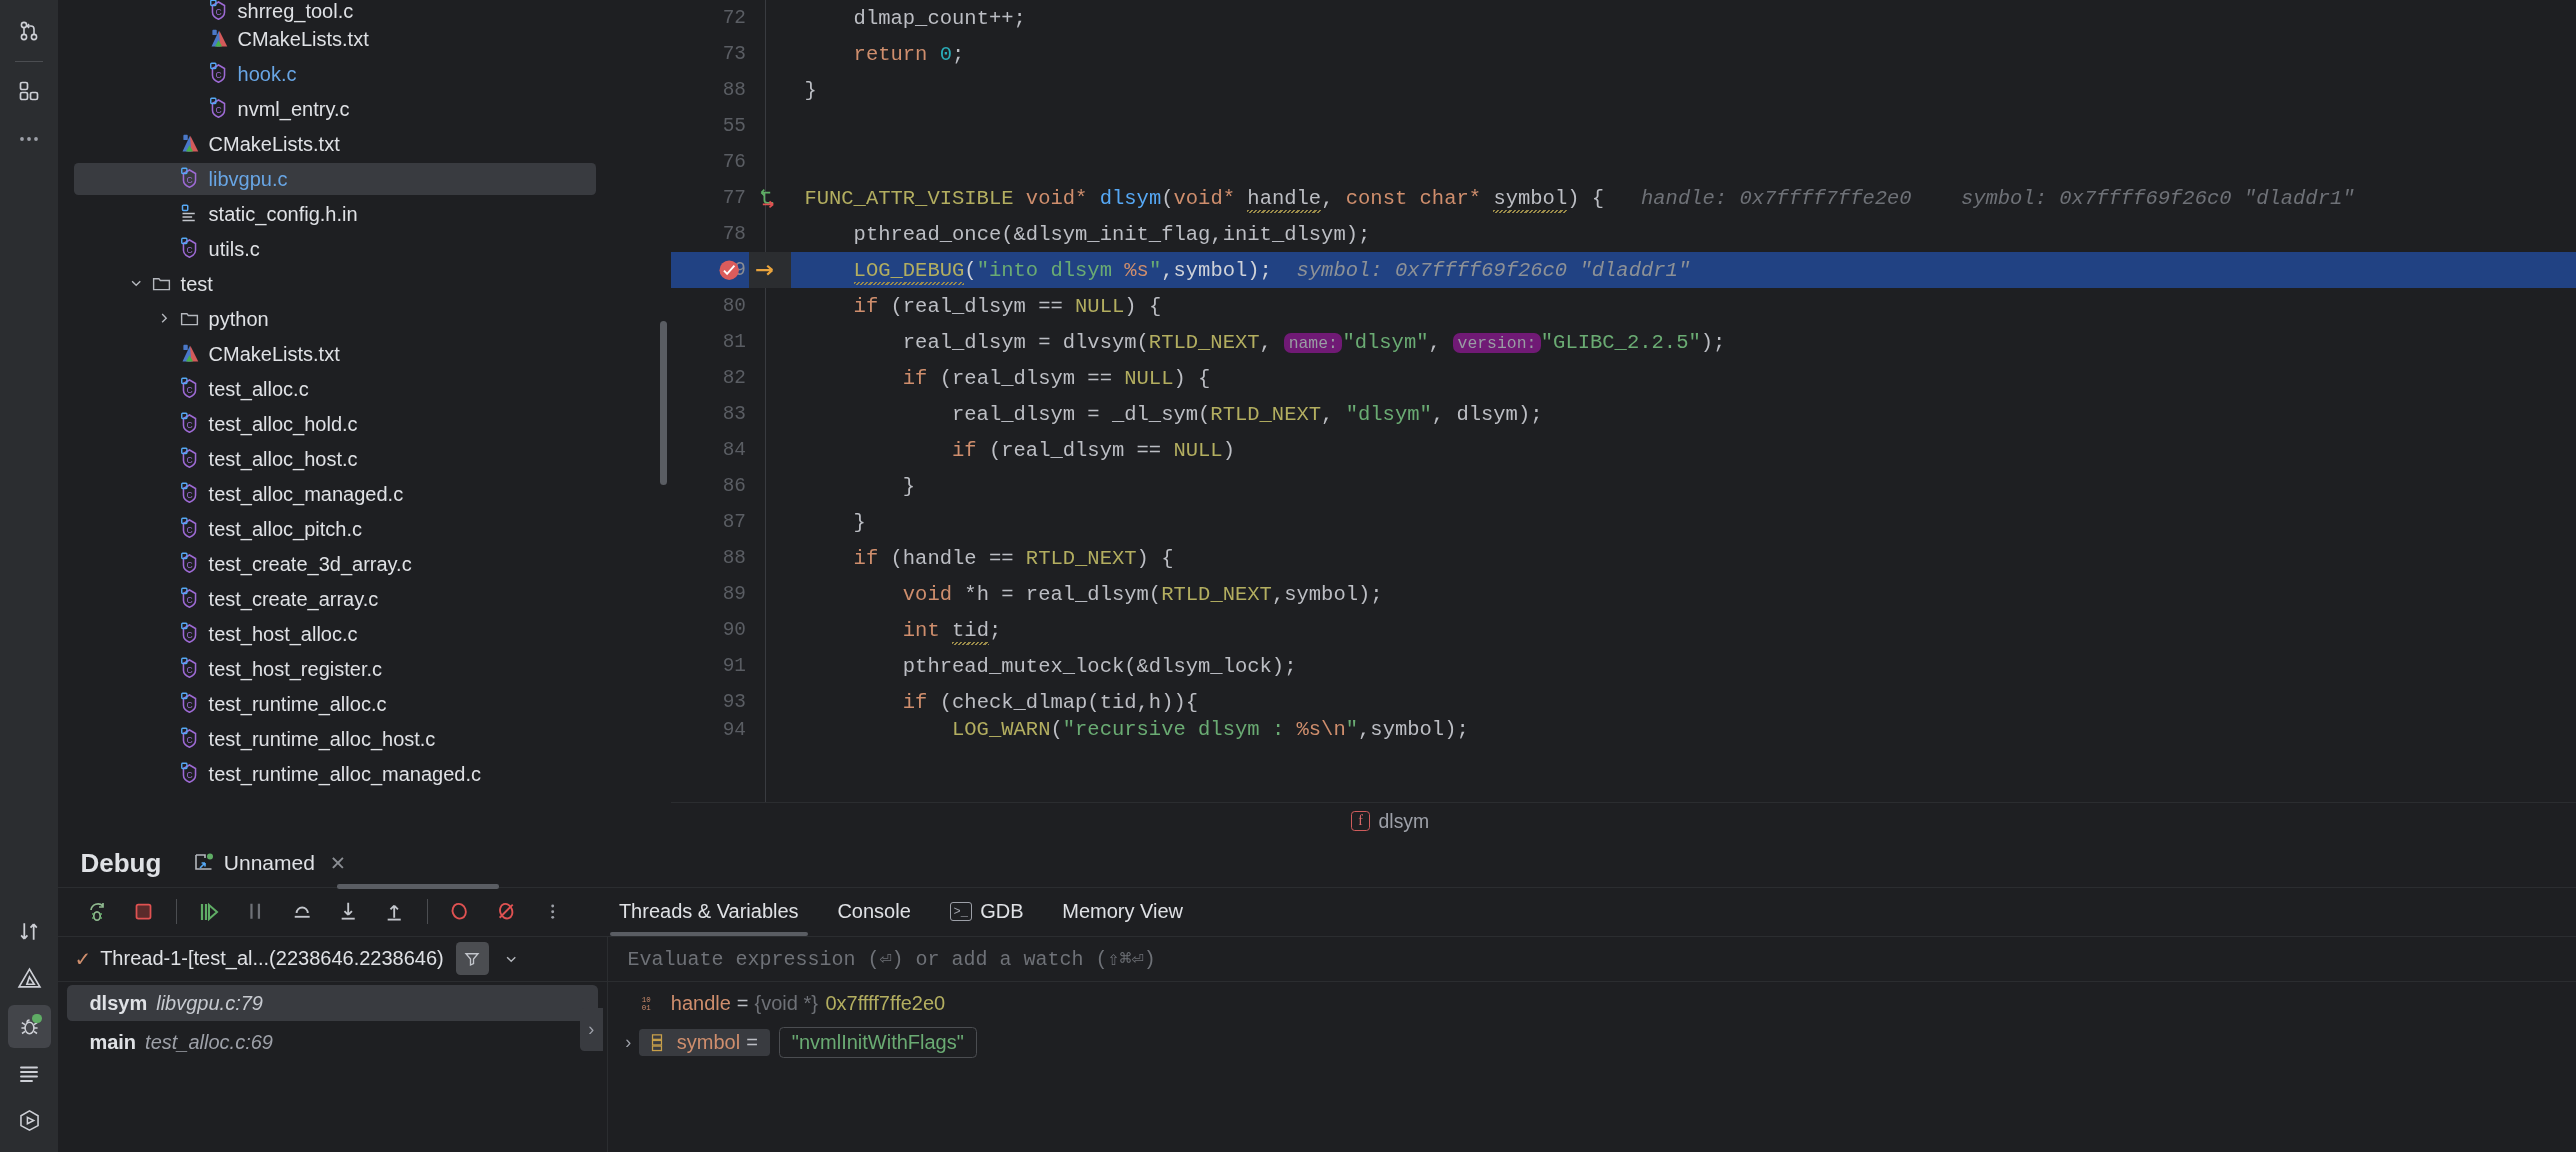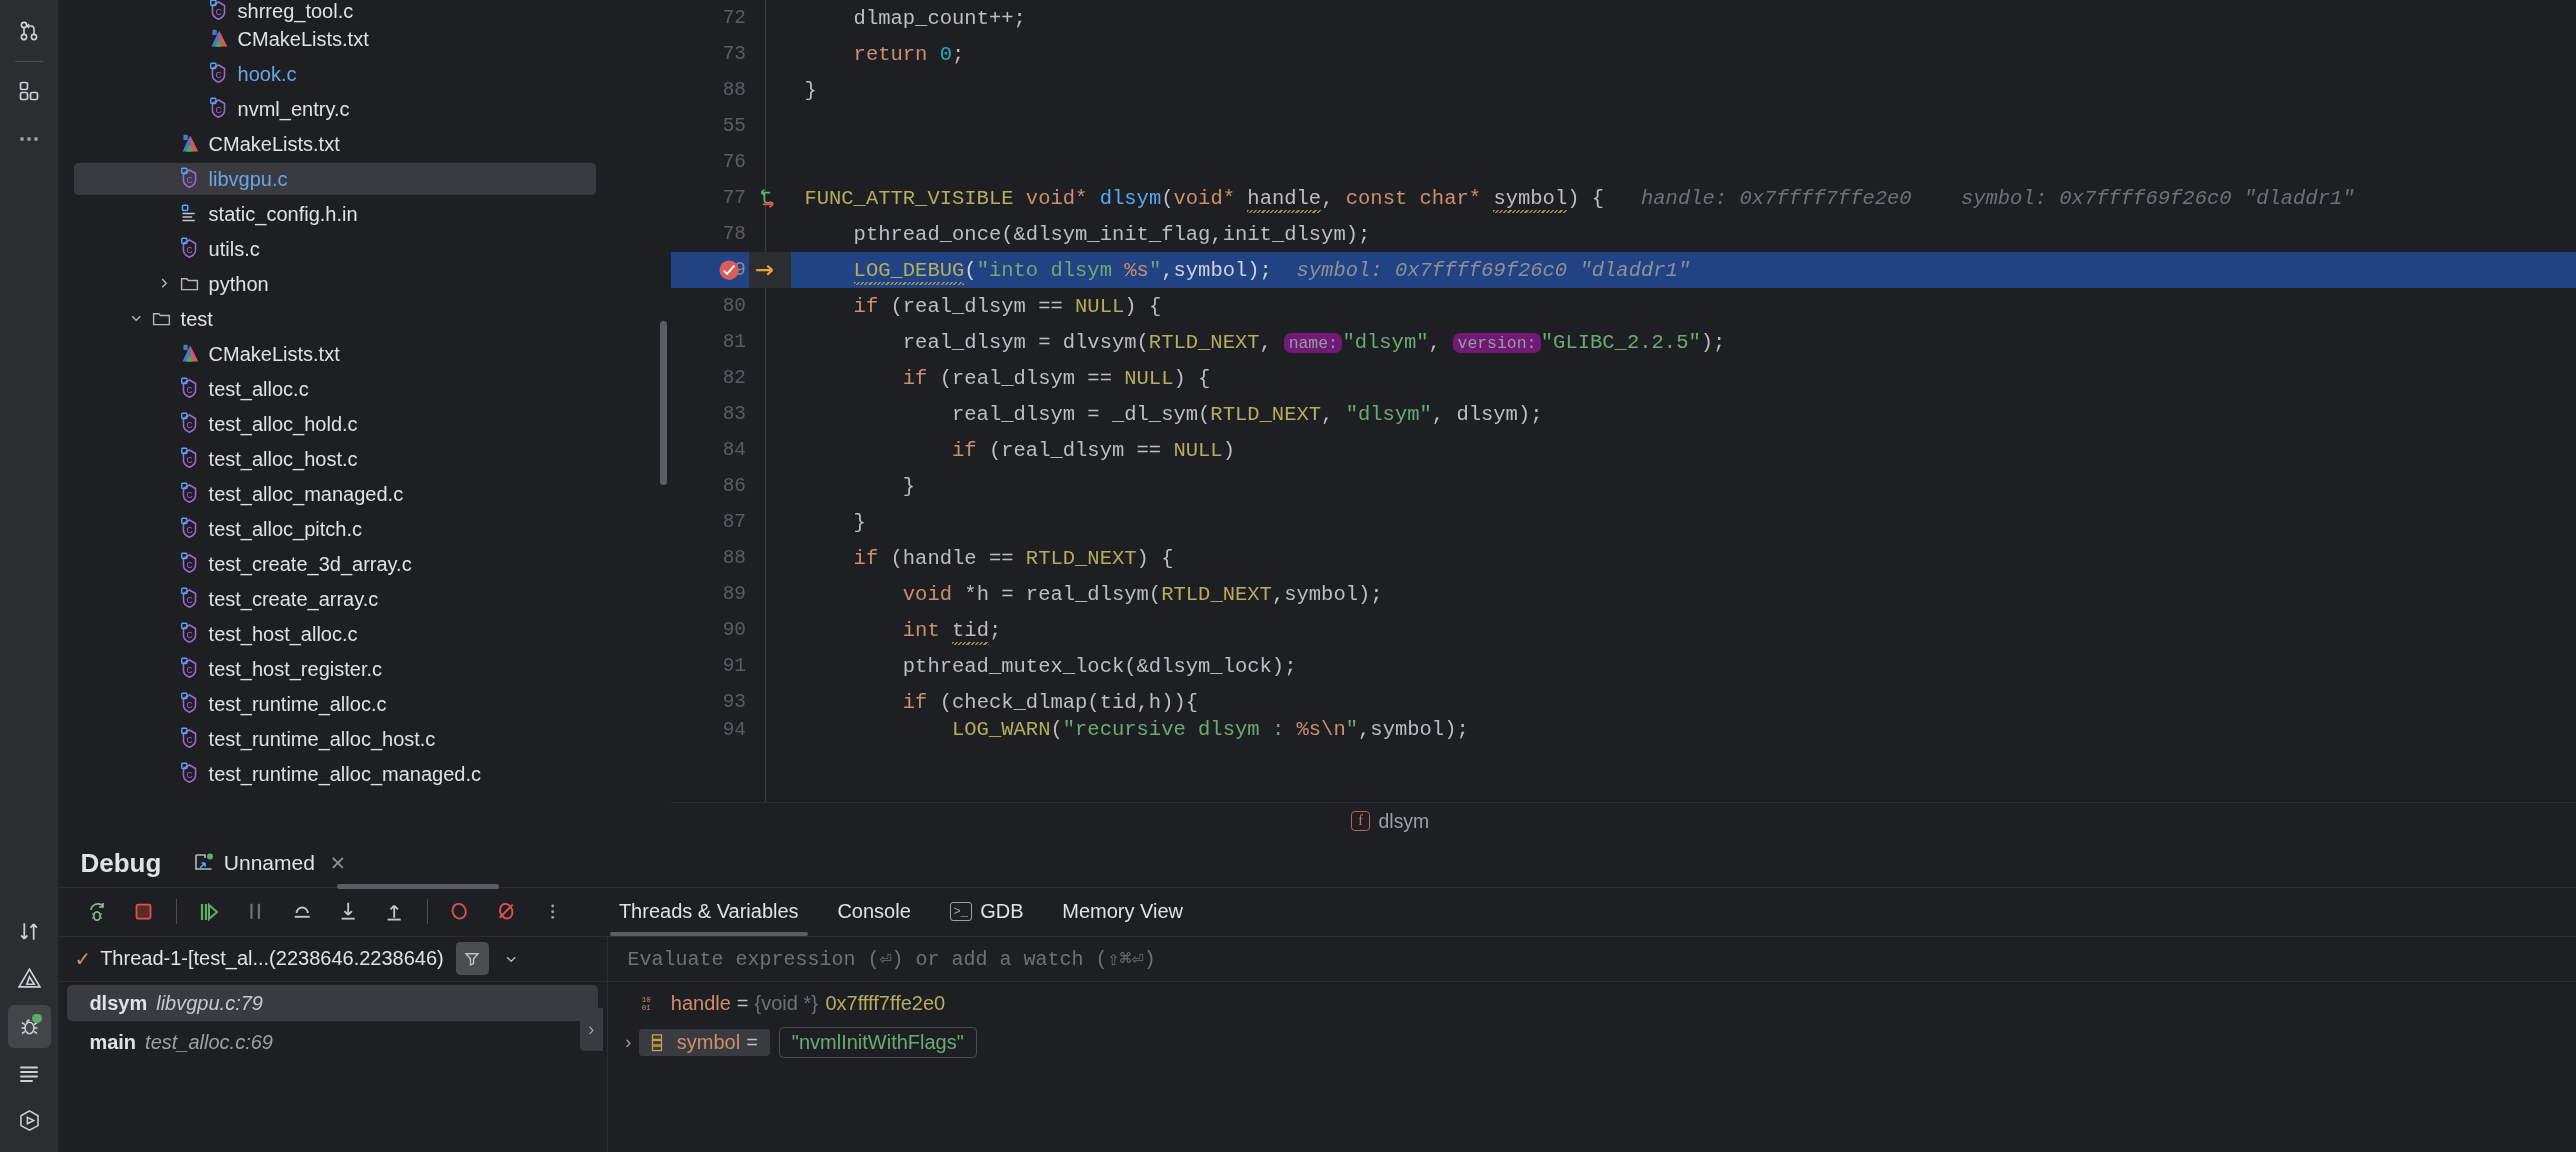--- a/index.html
+++ b/index.html
@@ -326,47 +326,47 @@
               <svg width="21" height="22.4" viewBox="0 0 24 26" style="font-size:27px">
                 <path d="M5 7.5l7-4 7 4v8c0 4-3.4 6.6-7 8-3.6-1.4-7-4-7-8z" fill="none" stroke="#9d6ad4" stroke-width="1.8"></path>
                 <text x="8.5" y="18" font-family="Liberation Sans, sans-serif" font-size="10" fill="#9d6ad4">C</text>
                 <rect x="3" y="1.5" width="6" height="6" rx="1" fill="none" stroke="#56a8f5" stroke-width="1.6"></rect>
               </svg>
             </span>
             <span class="lbl">utils.c</span>
           </span>
         </div>
         <div class="row">
-          <span class="inner" style="padding-left:95px">
-            <span class="chev">
-              <svg width="16.4" height="16.4" viewBox="0 0 24 24" fill="none" stroke="#b5b8be" stroke-width="2">
-                <path d="M9 6l6 6-6 6"></path>
-              </svg>
-            </span>
-            <span class="ico">
-              <svg width="21" height="21" viewBox="0 0 24 24" fill="none" stroke="#b5b8be" stroke-width="1.6">
-                <path d="M3 6.5h6l1.6 2H21V19H3z"></path>
-              </svg>
-            </span>
-            <span class="lbl">python</span>
-          </span>
-        </div>
-        <div class="row">
           <span class="inner" style="padding-left:67px">
             <span class="chev">
               <svg width="16.4" height="16.4" viewBox="0 0 24 24" fill="none" stroke="#b5b8be" stroke-width="2">
                 <path d="M6 9l6 6 6-6"></path>
               </svg>
             </span>
             <span class="ico">
               <svg width="21" height="21" viewBox="0 0 24 24" fill="none" stroke="#b5b8be" stroke-width="1.6">
                 <path d="M3 6.5h6l1.6 2H21V19H3z"></path>
               </svg>
             </span>
             <span class="lbl">test</span>
+          </span>
+        </div>
+        <div class="row">
+          <span class="inner" style="padding-left:95px">
+            <span class="chev">
+              <svg width="16.4" height="16.4" viewBox="0 0 24 24" fill="none" stroke="#b5b8be" stroke-width="2">
+                <path d="M9 6l6 6-6 6"></path>
+              </svg>
+            </span>
+            <span class="ico">
+              <svg width="21" height="21" viewBox="0 0 24 24" fill="none" stroke="#b5b8be" stroke-width="1.6">
+                <path d="M3 6.5h6l1.6 2H21V19H3z"></path>
+              </svg>
+            </span>
+            <span class="lbl">python</span>
           </span>
         </div>
         <div class="row">
           <span class="inner" style="padding-left:95px">
             <span class="chev"></span>
             <span class="ico">
               <svg width="21" height="21" viewBox="0 0 24 24">
                 <path d="M13 3L22 21H10z" fill="#d45a5a"></path>
                 <path d="M12.5 3L4 21h10z" fill="#4a78c8"></path>
                 <path d="M8 21h8l-4-7z" fill="#46b04a"></path>

